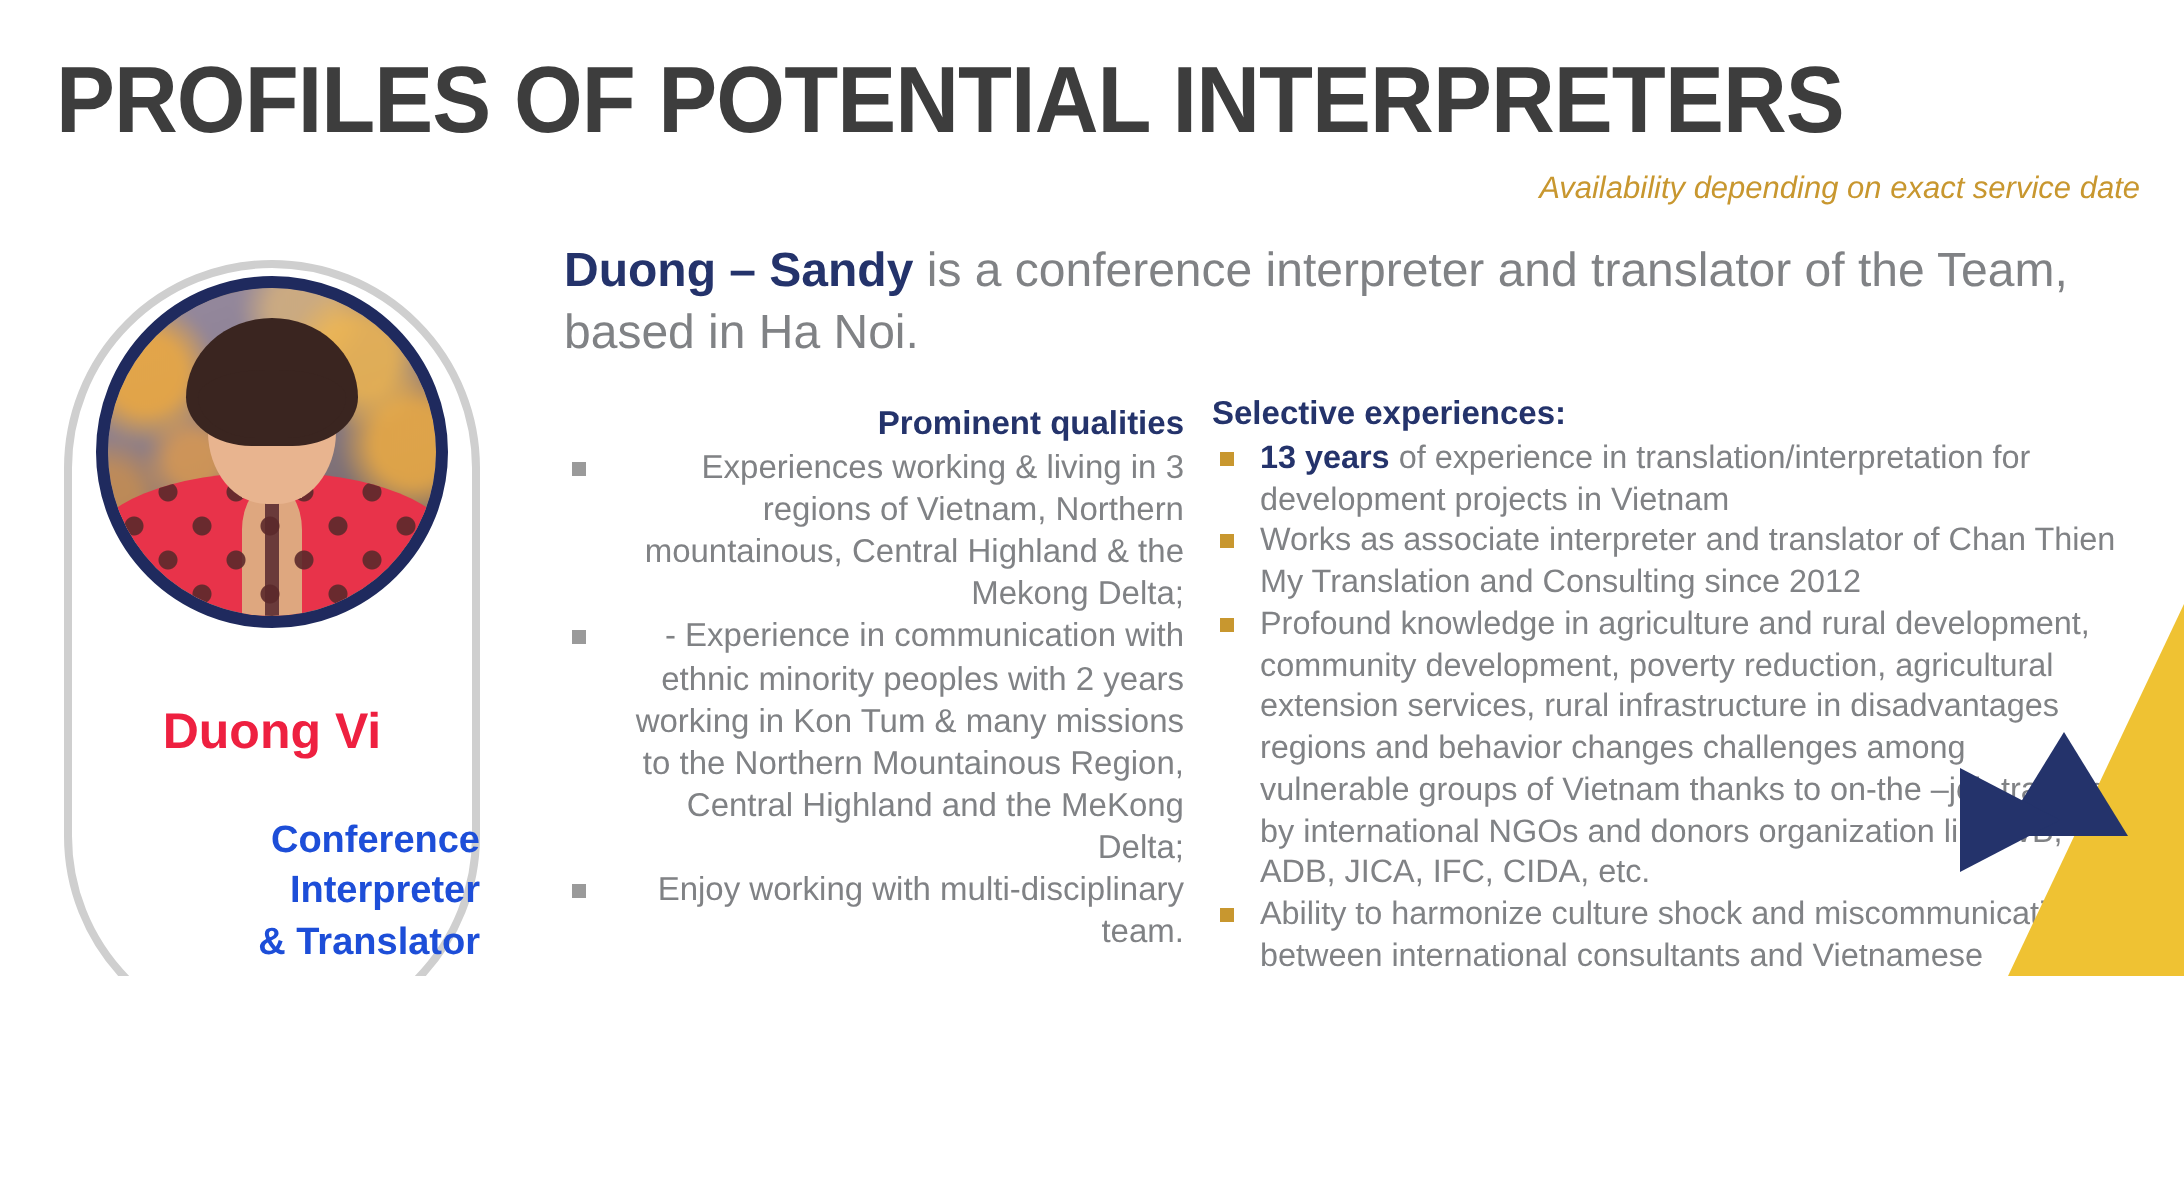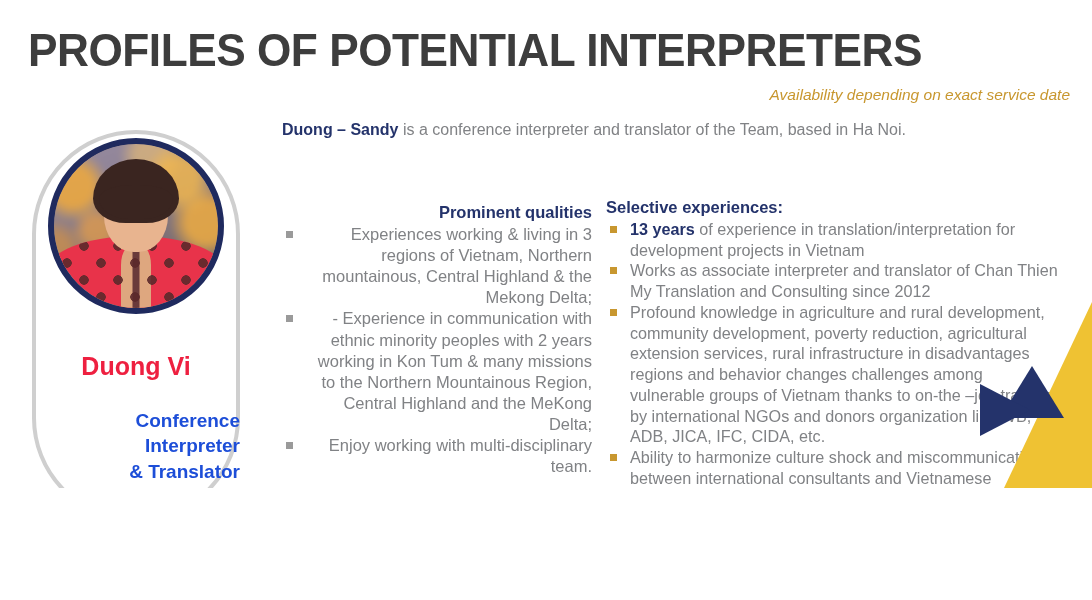--- a/index.html
+++ b/index.html
@@ -31,21 +31,21 @@
     font-size:15.5px;
     font-style:italic;
     font-weight:normal;
     color:#c8972f;
     white-space:nowrap;
   }
 
   
   .intro{
     position:absolute;left:282px;top:120px;width:790px;
-    font-size:16px;line-height:1.3;
+    font-size:24px;line-height:1.3;
     color:#808285;
   }
   .intro .nm{color:#24336b;font-weight:bold;}
 
   
   .card{
     position:absolute;left:32px;top:130px;
     width:208px;height:392px;
     border:4px solid #cfcfcf;
     border-radius:104px;

